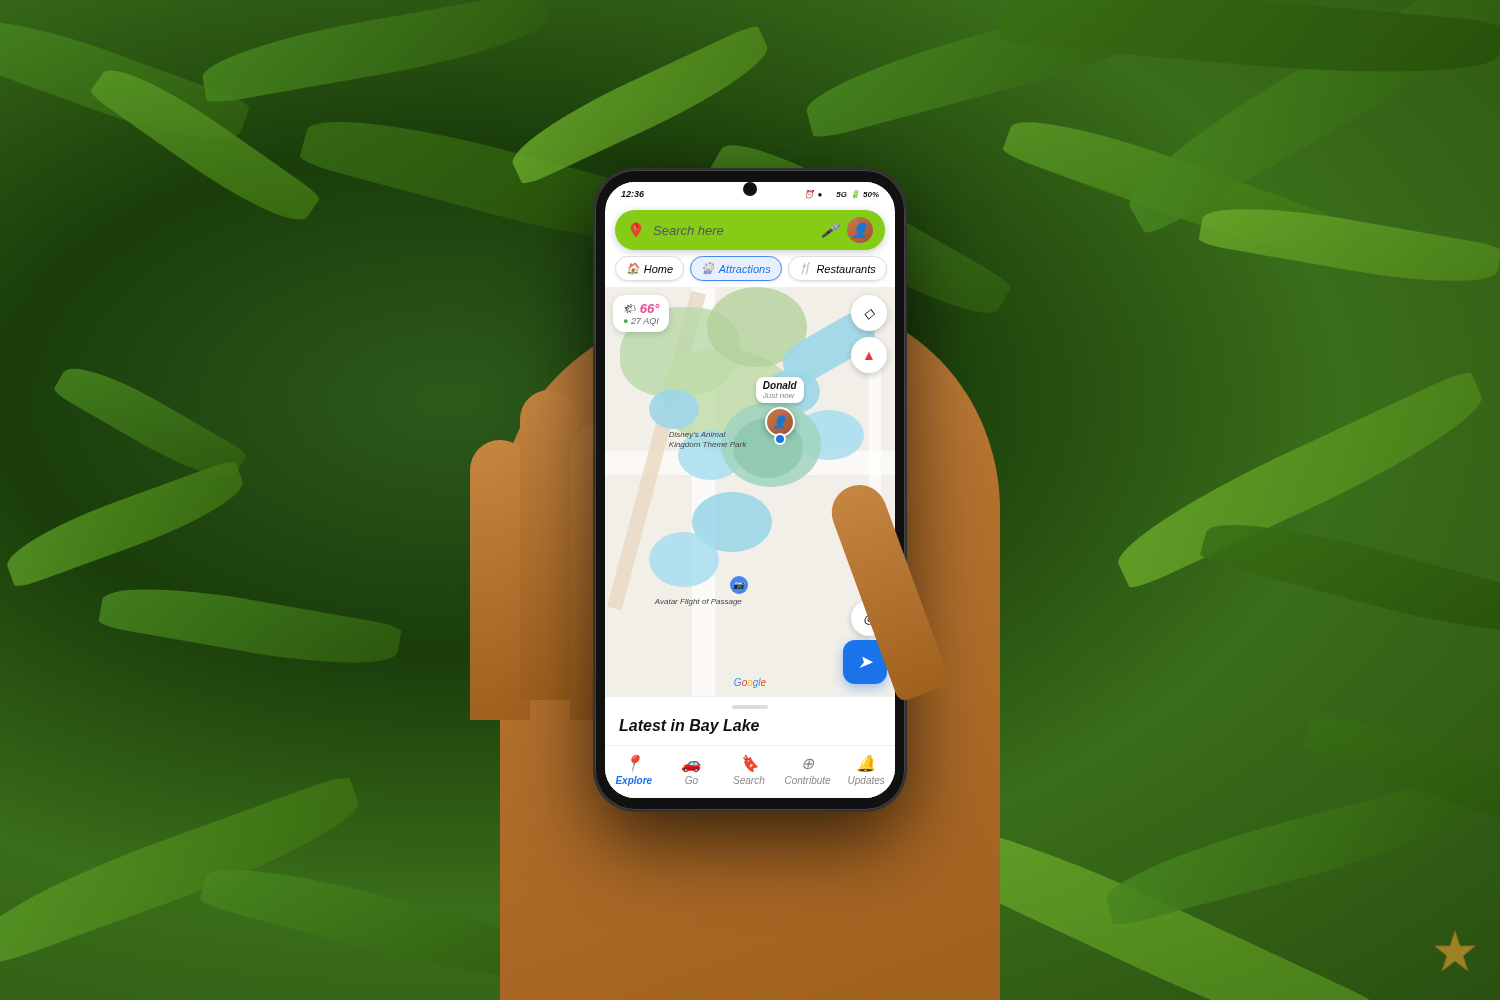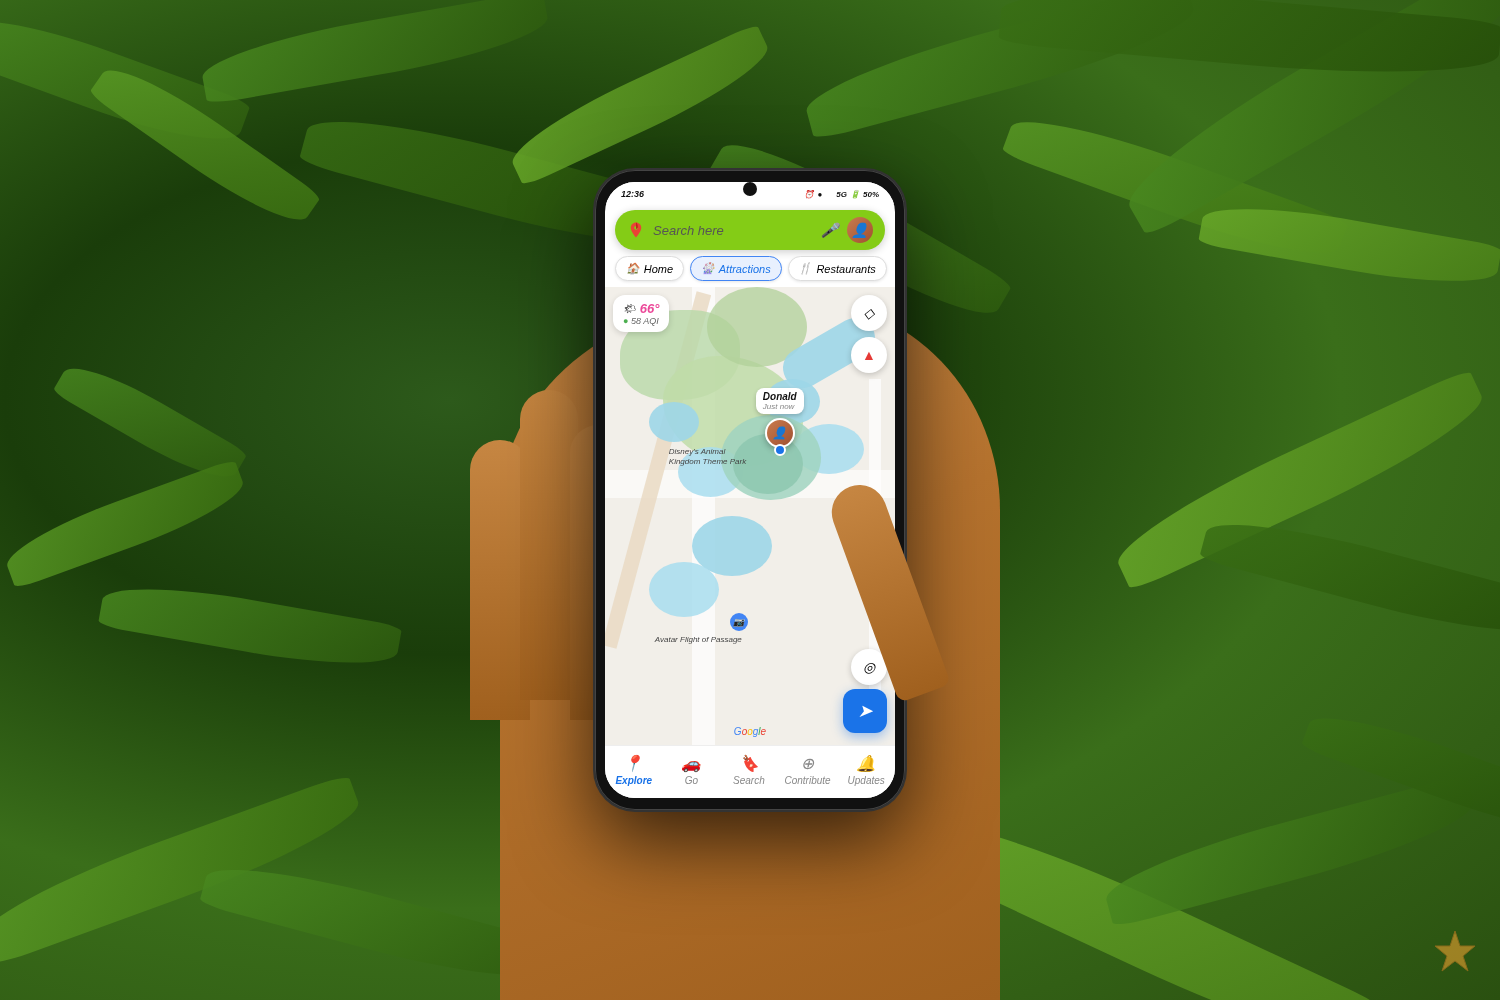--- a/index.html
+++ b/index.html
@@ -539,21 +539,21 @@
           <div style="position:absolute;top:28%;left:40%;width:100px;height:85px;background:#a0d4c0;border-radius:50%;opacity:0.85;"></div>
           <div style="position:absolute;top:32%;left:44%;width:70px;height:60px;background:#8fc8b0;border-radius:50%;opacity:0.9;"></div>
 
           <div class="weather-widget">
             <div style="display:flex;align-items:center;gap:4px;">
               <span>🌤</span>
               <span class="weather-temp">66°</span>
             </div>
             <div class="weather-aqi">
               <span style="color:#4CAF50;">●</span>
-              <span>58 AQI</span>
+              <span>27 AQI</span>
             </div>
           </div>
 
           <div class="map-control layer-control">
             <span style="font-size:14px;">◇</span>
           </div>
 
           <div class="map-control compass-control">
             <span style="font-size:14px;color:#e53935;">▲</span>
           </div>
@@ -586,20 +586,24 @@
 
           <div class="directions-fab">
             <span>➤</span>
           </div>
 
           <div class="google-watermark">
             <span class="g-blue">G</span><span class="g-red">o</span><span class="g-yellow">o</span><span class="g-blue">g</span><span class="g-green">l</span><span class="g-red">e</span>
           </div>
         </div>
 
+        <div class="bottom-sheet">
+          <div class="sheet-handle"></div>
+          <div class="latest-title">Latest in Bay Lake</div>
+        </div>
 
         <div class="bottom-nav">
           <div class="nav-item">
             <span class="nav-icon active">📍</span>
             <span class="nav-label active">Explore</span>
           </div>
           <div class="nav-item">
             <span class="nav-icon">🚗</span>
             <span class="nav-label">Go</span>
           </div>

